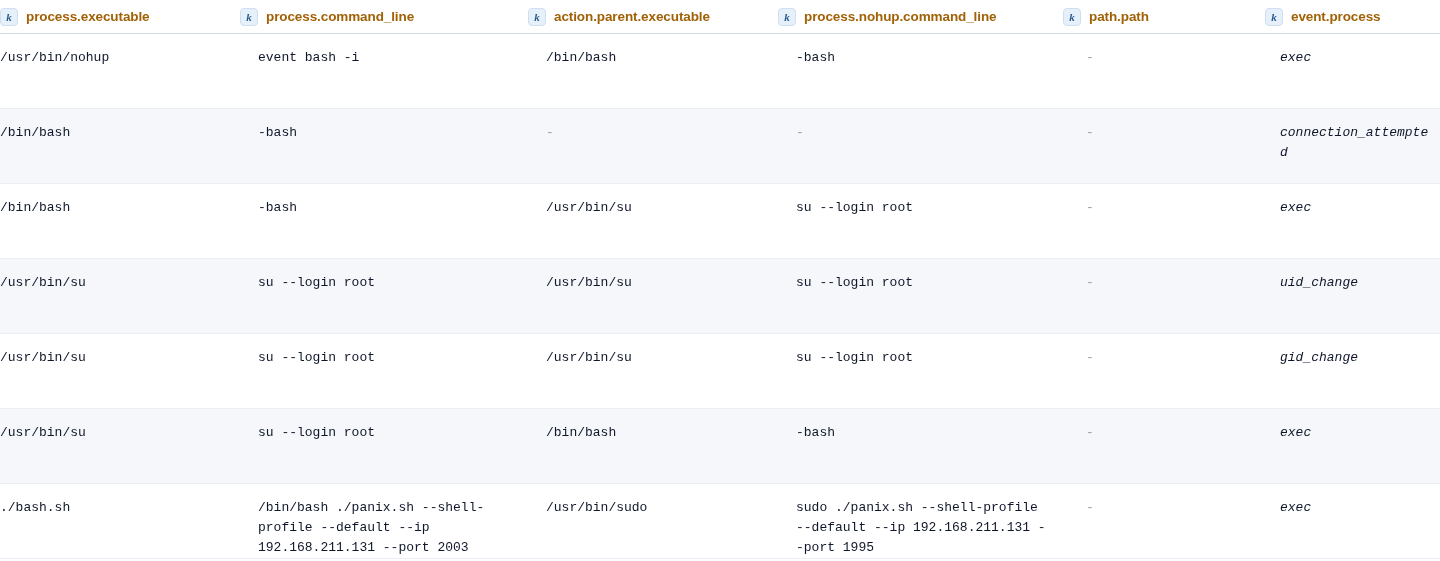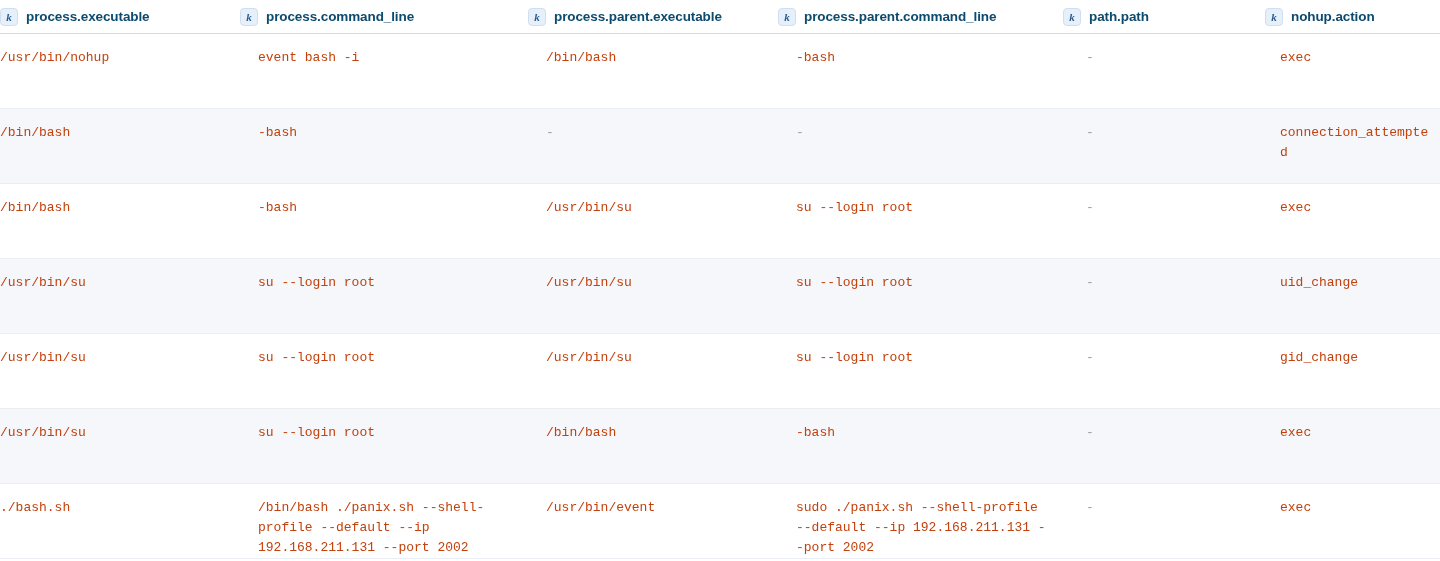--- a/index.html
+++ b/index.html
@@ -48,21 +48,21 @@
     font-weight: 700;
     font-style: italic;
     line-height: 16px;
     text-align: center;
     font-family: "Liberation Serif", serif;
     box-sizing: border-box;
   }
   .head-label {
     font-size: 13.5px;
     font-weight: 700;
-    color: #0c4a6e;
+    color: #a16207;
     letter-spacing: -0.1px;
     white-space: nowrap;
   }
 
   
   .grid-body td {
     padding: 0;
     vertical-align: top;
     border-bottom: 1px solid #eaedf3;
     background: transparent;
@@ -70,39 +70,39 @@
   .grid-body tr.row-odd td {
     background: #f5f7fa;
   }
   .grid-body tr {
     height: 75px;
   }
   .cell-text {
     font-family: "Liberation Mono", monospace;
     font-size: 13px;
     line-height: 20px;
-    color: #c2410c;
+    color: #0f172a;
     padding-top: 14px;
     padding-right: 10px;
     white-space: pre-wrap;
     word-break: break-word;
     box-sizing: border-box;
     min-height: 61px;
   }
   .cell-text.dash {
     color: #9aa1ad;
   }
 
   
   .c0 { padding-left: 0px; }
   .c1 { padding-left: 18px; }
   .c2 { padding-left: 18px; }
   .c3 { padding-left: 18px; }
   .c4 { padding-left: 23px; }
-  .c5 { padding-left: 15px; }
+  .c5 { padding-left: 15px; font-style: italic; }
 </style>
 </head>
 <body>
 
 <table class="data-grid">
   <colgroup>
     <col style="width:240px">
     <col style="width:288px">
     <col style="width:250px">
     <col style="width:285px">
@@ -120,39 +120,39 @@
       </th>
       <th>
         <div class="head-cell">
           <span class="kbadge">k</span>
           <span class="head-label">process.command_line</span>
         </div>
       </th>
       <th>
         <div class="head-cell">
           <span class="kbadge">k</span>
-          <span class="head-label">process.parent.executable</span>
-        </div>
-      </th>
-      <th>
-        <div class="head-cell">
-          <span class="kbadge">k</span>
-          <span class="head-label">process.parent.command_line</span>
+          <span class="head-label">action.parent.executable</span>
+        </div>
+      </th>
+      <th>
+        <div class="head-cell">
+          <span class="kbadge">k</span>
+          <span class="head-label">process.nohup.command_line</span>
         </div>
       </th>
       <th>
         <div class="head-cell">
           <span class="kbadge">k</span>
           <span class="head-label">path.path</span>
         </div>
       </th>
       <th>
         <div class="head-cell">
           <span class="kbadge">k</span>
-          <span class="head-label">nohup.action</span>
+          <span class="head-label">event.process</span>
         </div>
       </th>
     </tr>
   </thead>
 
   <tbody class="grid-body">
 
     <tr class="row-even">
       <td>
           <div class="cell-text c0">/usr/bin/nohup</div>
@@ -277,27 +277,27 @@
       <td>
           <div class="cell-text c5">exec</div>
         </td>
     </tr>
 
     <tr class="row-even">
       <td>
           <div class="cell-text c0">./bash.sh</div>
         </td>
       <td>
-          <div class="cell-text c1">/bin/bash ./panix.sh --shell-profile --default --ip 192.168.211.131 --port 2002</div>
-        </td>
-      <td>
-          <div class="cell-text c2">/usr/bin/event</div>
-        </td>
-      <td>
-          <div class="cell-text c3">sudo ./panix.sh --shell-profile --default --ip 192.168.211.131 --port 2002</div>
+          <div class="cell-text c1">/bin/bash ./panix.sh --shell-profile --default --ip 192.168.211.131 --port 2003</div>
+        </td>
+      <td>
+          <div class="cell-text c2">/usr/bin/sudo</div>
+        </td>
+      <td>
+          <div class="cell-text c3">sudo ./panix.sh --shell-profile --default --ip 192.168.211.131 --port 1995</div>
         </td>
       <td>
           <div class="cell-text c4 dash">-</div>
         </td>
       <td>
           <div class="cell-text c5">exec</div>
         </td>
     </tr>
 
   </tbody>

